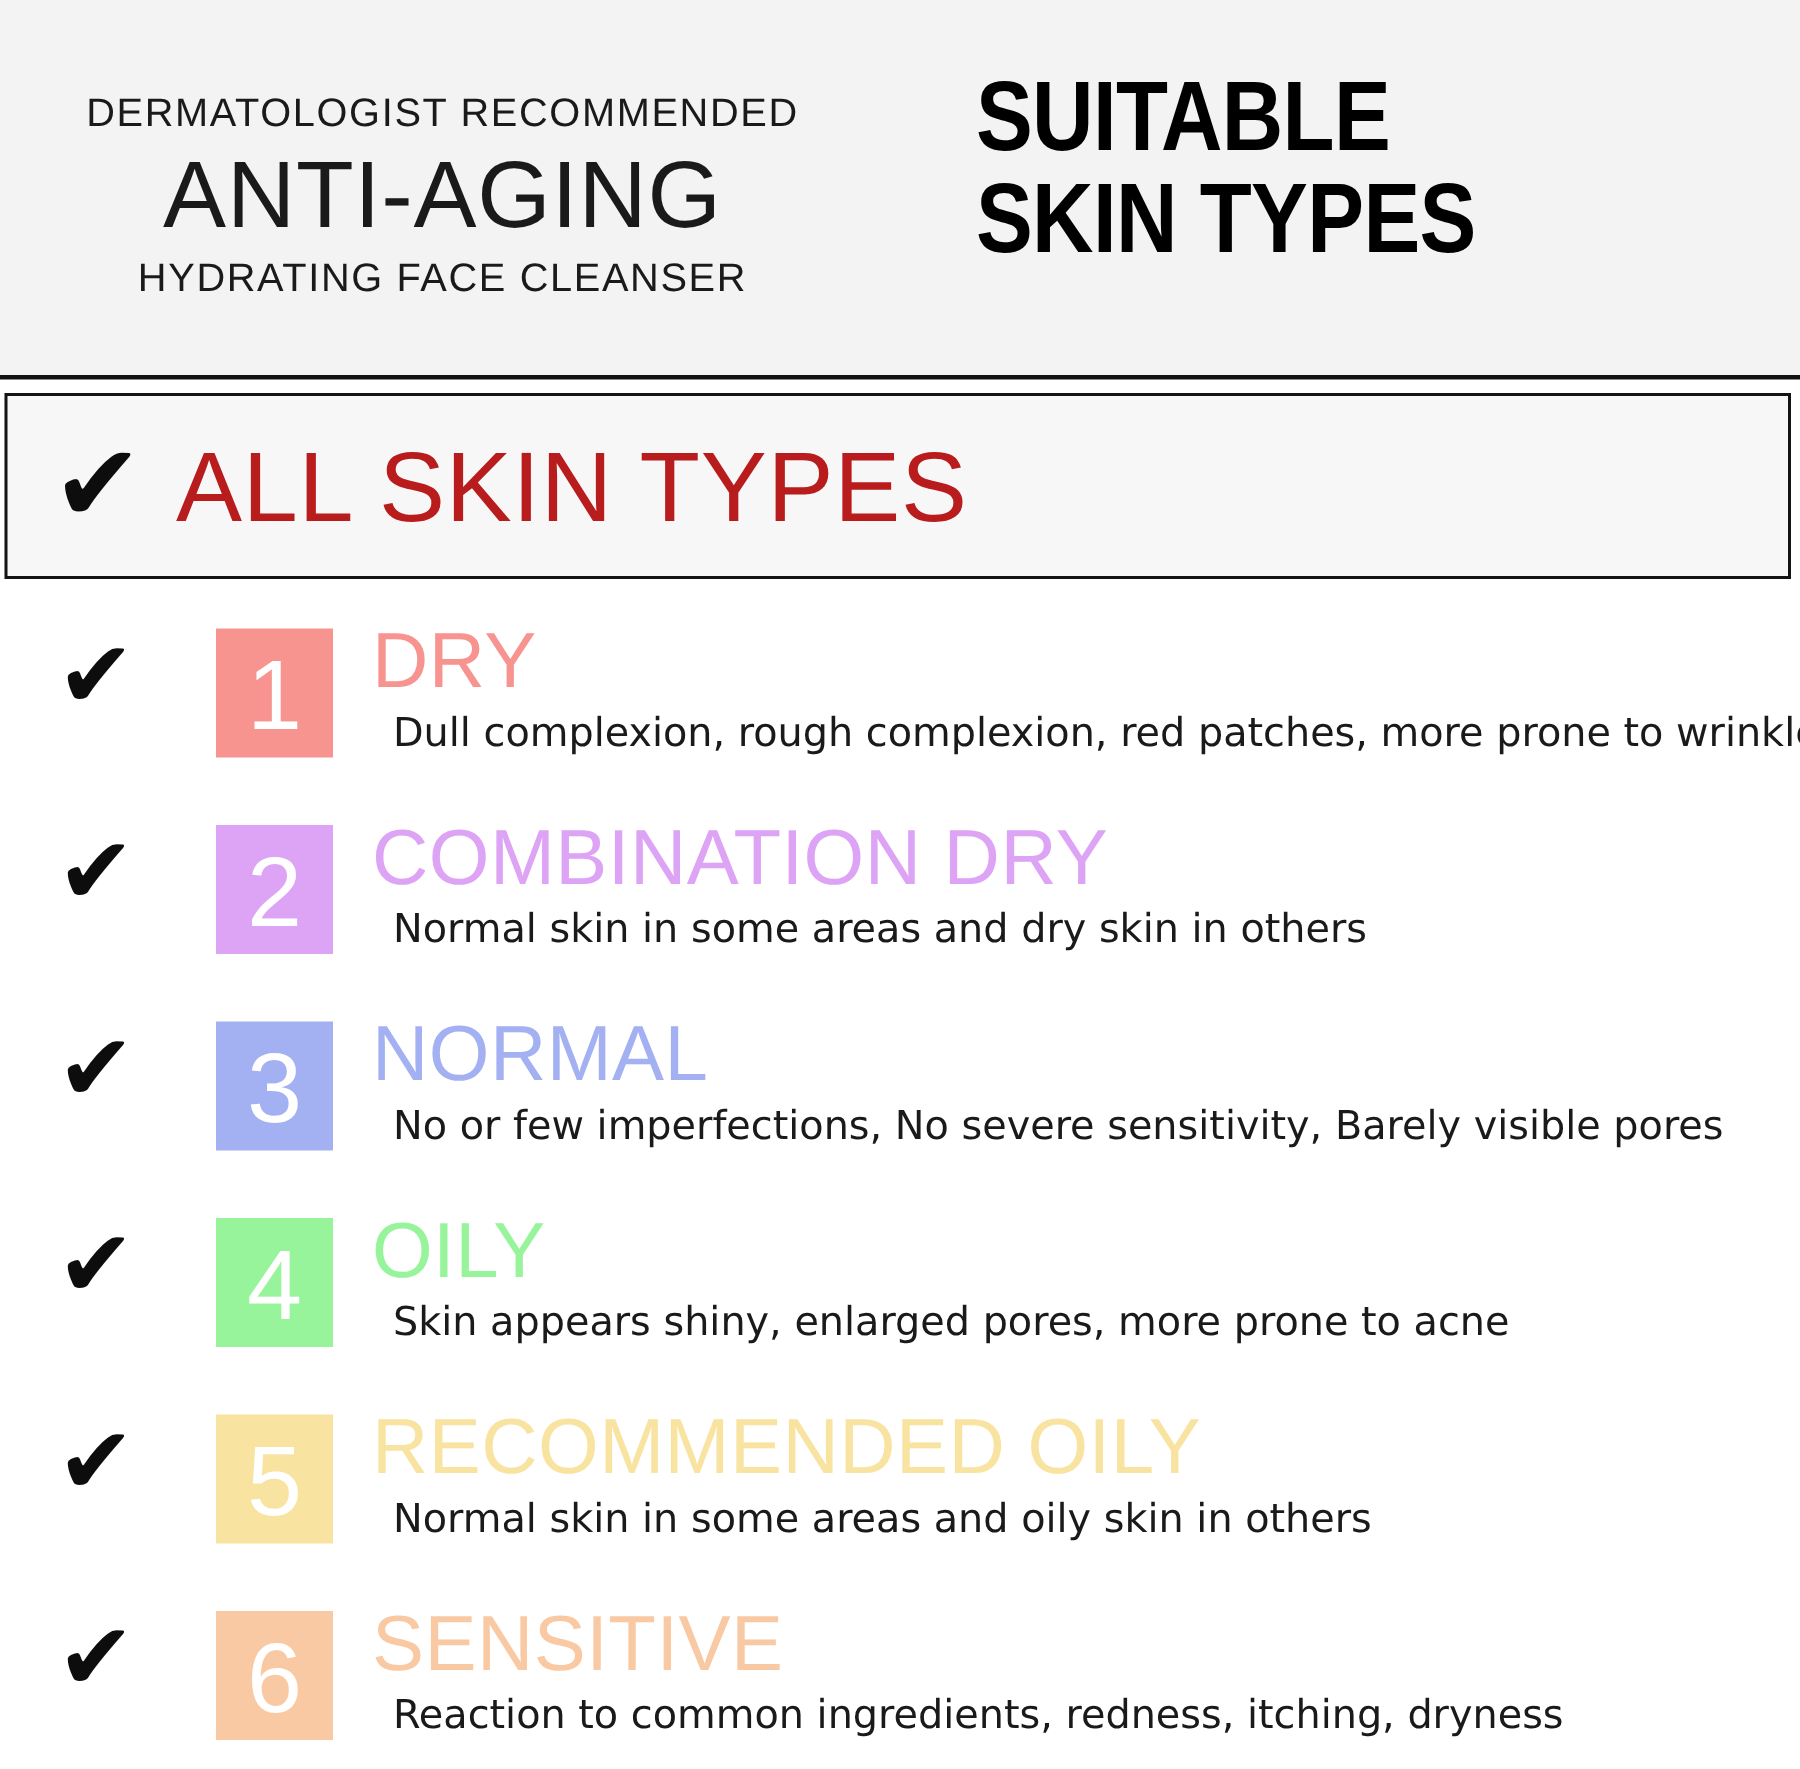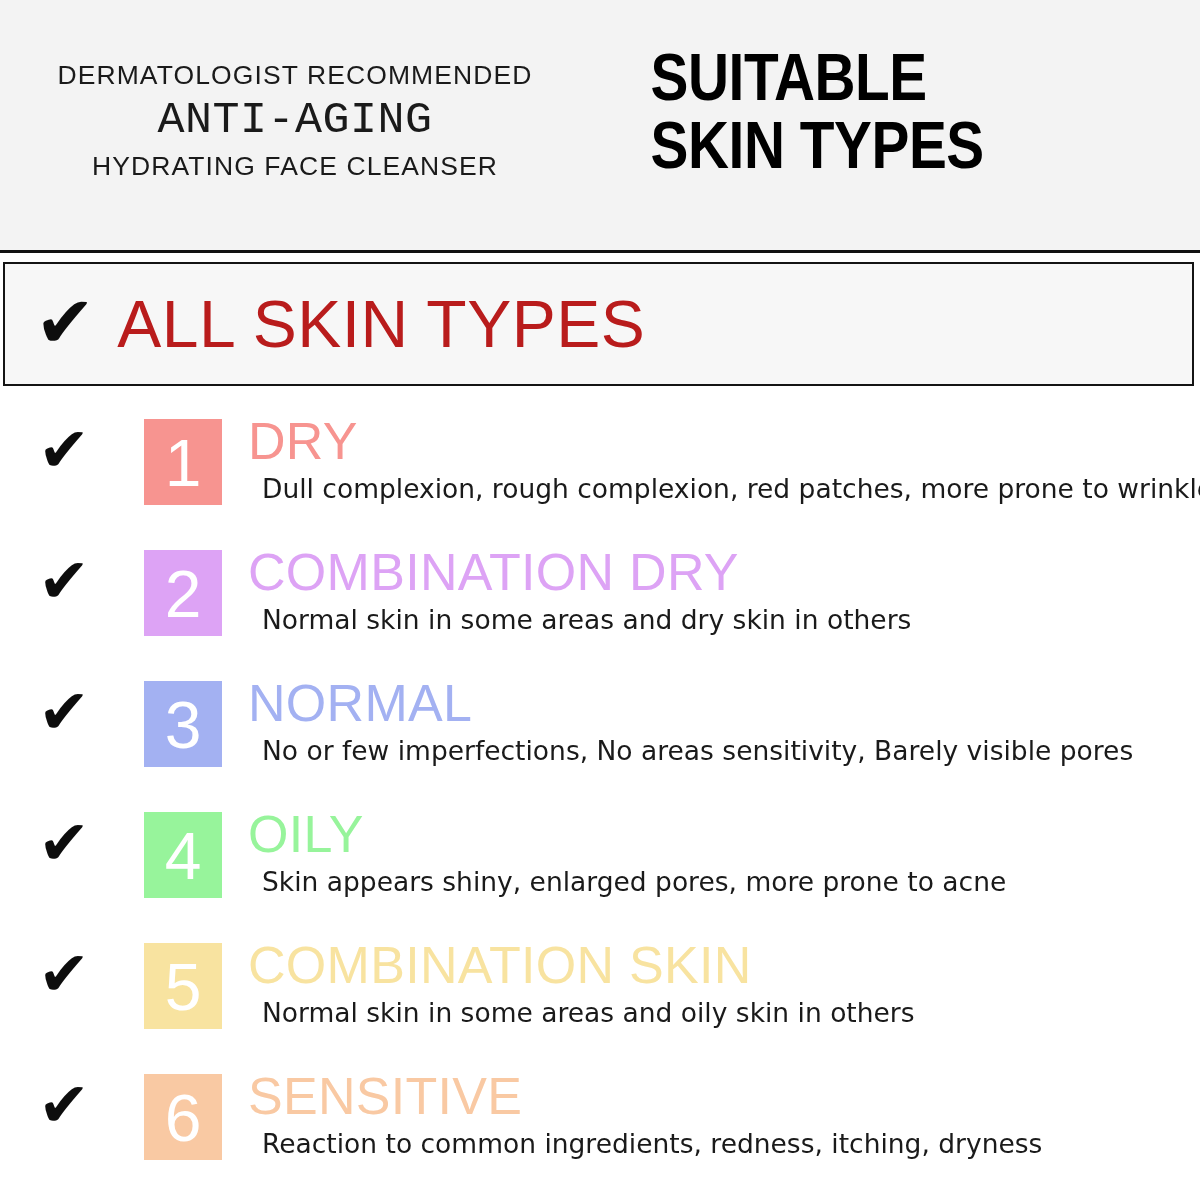--- a/index.html
+++ b/index.html
@@ -48,22 +48,22 @@
   }
   .hl-kicker {
     font-family: "Liberation Sans", sans-serif;
     font-size: 26.5px;
     letter-spacing: 1.1px;
     line-height: 1;
     font-weight: 400;
     white-space: nowrap;
   }
   .hl-main {
-    font-family: Liberation Mono, monospace;
-    font-size: 45px;
+    font-family: Liberation Sans, sans-serif;
+    font-size: 63px;
     letter-spacing: 0.5px;
     line-height: 1.02;
     font-weight: 400;
     margin-top: 9px;
     white-space: nowrap;
   }
   .hl-sub {
     font-family: "Liberation Sans", sans-serif;
     font-size: 26.5px;
     letter-spacing: 1.1px;
@@ -238,42 +238,42 @@
       </div>
     </div>
 
     <div class="row">
       <span class="row-check">✔</span>
       <span class="row-swatch" style="background: rgb(163, 177, 242);">
         <span class="row-num">3</span>
       </span>
       <div class="row-body">
         <div class="row-title" style="color: rgb(163, 177, 242);">NORMAL</div>
-        <div class="row-desc">No or few imperfections, No areas sensitivity, Barely visible pores</div>
+        <div class="row-desc">No or few imperfections, No severe sensitivity, Barely visible pores</div>
       </div>
     </div>
 
     <div class="row">
       <span class="row-check">✔</span>
       <span class="row-swatch" style="background: rgb(151, 244, 155);">
         <span class="row-num">4</span>
       </span>
       <div class="row-body">
         <div class="row-title" style="color: rgb(151, 244, 155);">OILY</div>
         <div class="row-desc">Skin appears shiny, enlarged pores, more prone to acne</div>
       </div>
     </div>
 
     <div class="row">
       <span class="row-check">✔</span>
       <span class="row-swatch" style="background: rgb(248, 227, 160);">
         <span class="row-num">5</span>
       </span>
       <div class="row-body">
-        <div class="row-title" style="color: rgb(248, 227, 160);">COMBINATION SKIN</div>
+        <div class="row-title" style="color: rgb(248, 227, 160);">RECOMMENDED OILY</div>
         <div class="row-desc">Normal skin in some areas and oily skin in others</div>
       </div>
     </div>
 
     <div class="row">
       <span class="row-check">✔</span>
       <span class="row-swatch" style="background: rgb(249, 201, 163);">
         <span class="row-num">6</span>
       </span>
       <div class="row-body">

